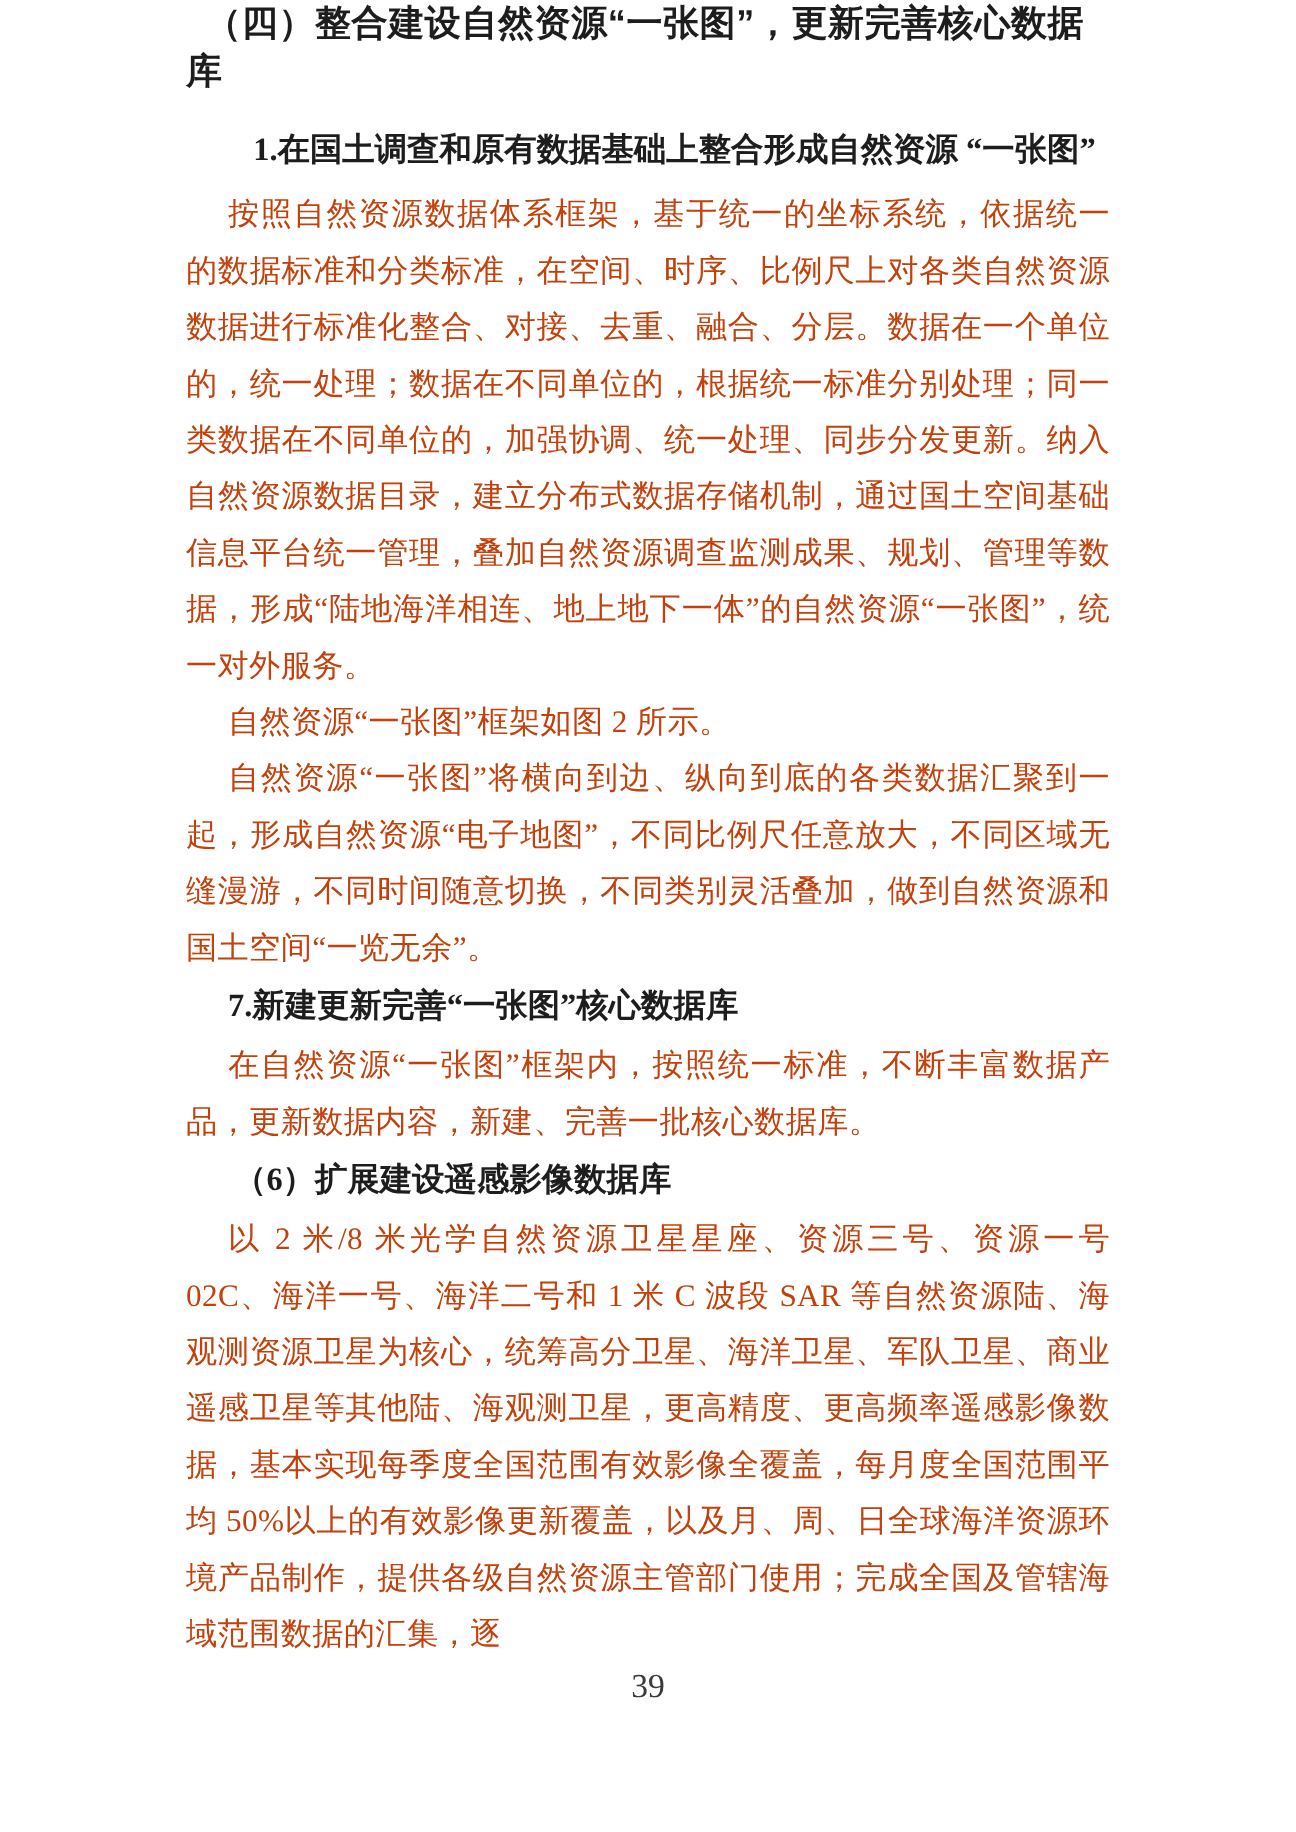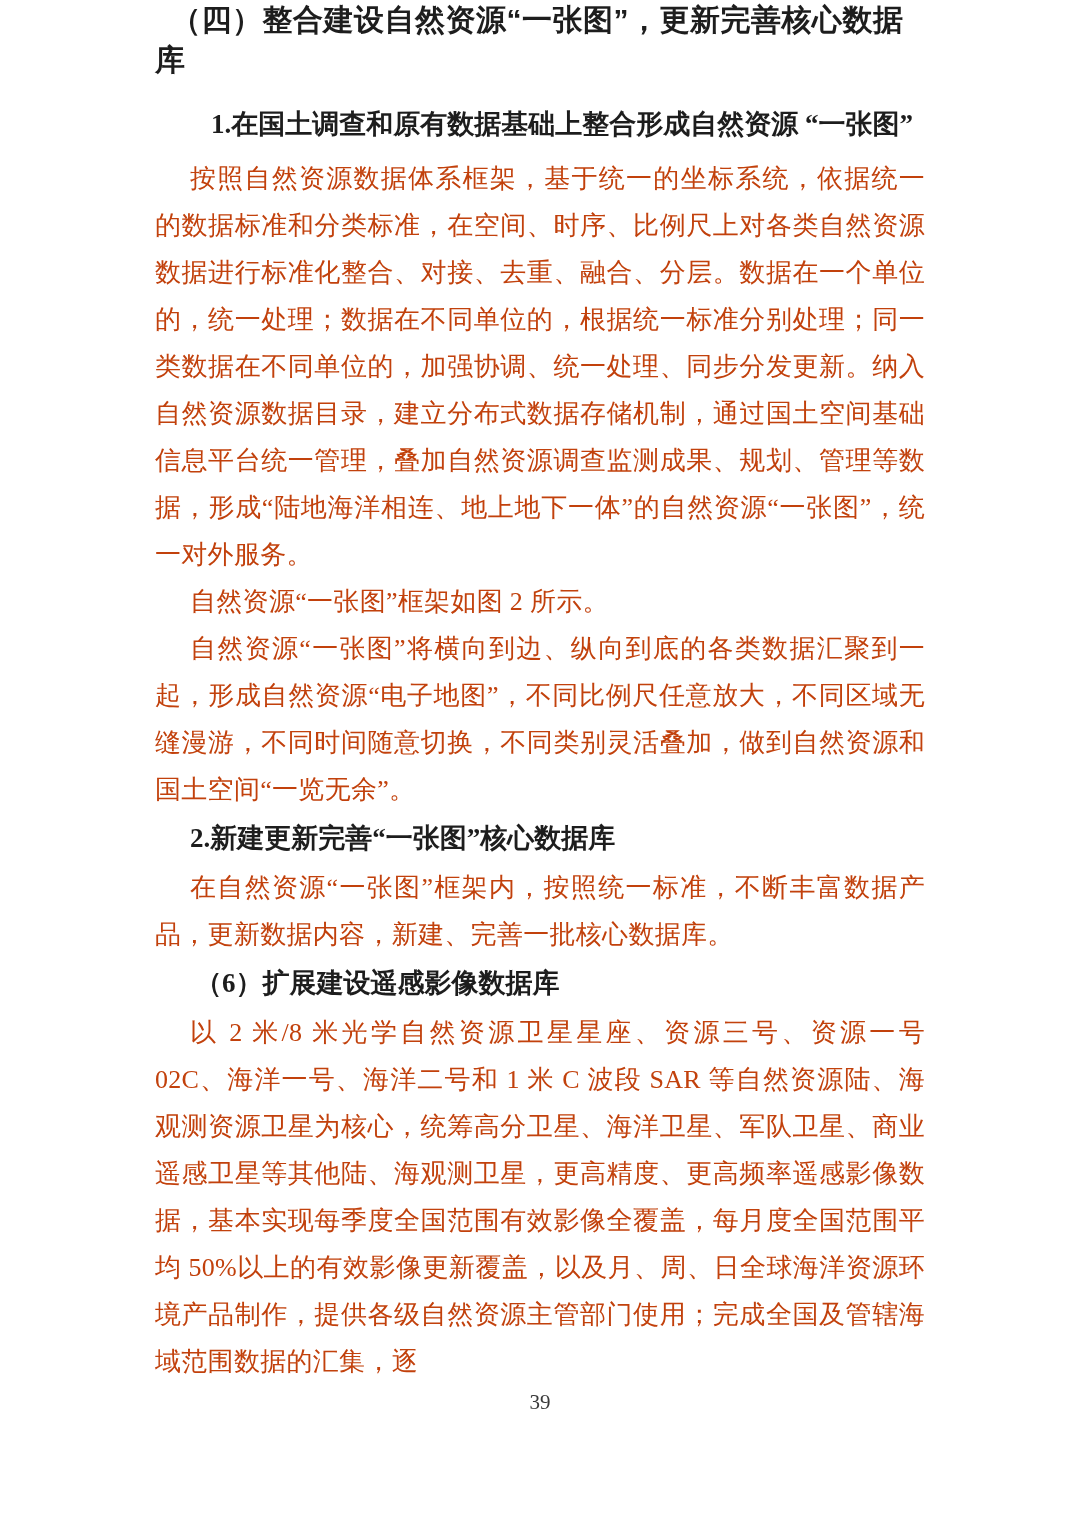--- a/index.html
+++ b/index.html
@@ -64,41 +64,41 @@
     text-justify: inter-character;
     letter-spacing: 0.3px;
     color: #c2410c;
   }
   .page-number {
     position: absolute;
     left: 0;
     right: 0;
     top: 1390px;
     text-align: center;
-    font-size: 21px;
+    font-size: 28px;
     color: #3a3a3a;
     font-family: "Liberation Serif", serif;
   }
 </style>
 </head>
 <body>
 
 <div class="page">
 
   <h1 class="sec-title">（四）整合建设自然资源“一张图”，更新完善核心数据库</h1>
 
   <h2 class="sub-heading">1.在国土调查和原有数据基础上整合形成自然资源 “一张图”</h2>
 
   <p class="para">按照自然资源数据体系框架，基于统一的坐标系统，依据统一的数据标准和分类标准，在空间、时序、比例尺上对各类自然资源数据进行标准化整合、对接、去重、融合、分层。数据在一个单位的，统一处理；数据在不同单位的，根据统一标准分别处理；同一类数据在不同单位的，加强协调、统一处理、同步分发更新。纳入自然资源数据目录，建立分布式数据存储机制，通过国土空间基础信息平台统一管理，叠加自然资源调查监测成果、规划、管理等数据，形成“陆地海洋相连、地上地下一体”的自然资源“一张图”，统一对外服务。</p>
 
   <p class="para">自然资源“一张图”框架如图 2 所示。</p>
 
   <p class="para">自然资源“一张图”将横向到边、纵向到底的各类数据汇聚到一起，形成自然资源“电子地图”，不同比例尺任意放大，不同区域无缝漫游，不同时间随意切换，不同类别灵活叠加，做到自然资源和国土空间“一览无余”。</p>
 
-  <h2 class="num-heading">2.新建更新完善“一张图”核心数据库</h2>
+  <h2 class="num-heading">7.新建更新完善“一张图”核心数据库</h2>
 
   <p class="para">在自然资源“一张图”框架内，按照统一标准，不断丰富数据产品，更新数据内容，新建、完善一批核心数据库。</p>
 
   <h3 class="item-heading">（6）扩展建设遥感影像数据库</h3>
 
   <p class="para">以 2 米/8 米光学自然资源卫星星座、资源三号、资源一号 02C、海洋一号、海洋二号和 1 米 C 波段 SAR 等自然资源陆、海观测资源卫星为核心，统筹高分卫星、海洋卫星、军队卫星、商业遥感卫星等其他陆、海观测卫星，更高精度、更高频率遥感影像数据，基本实现每季度全国范围有效影像全覆盖，每月度全国范围平均 50%以上的有效影像更新覆盖，以及月、周、日全球海洋资源环境产品制作，提供各级自然资源主管部门使用；完成全国及管辖海域范围数据的汇集，逐</p>
 
 </div>
 
 <div class="page-number">39</div>

